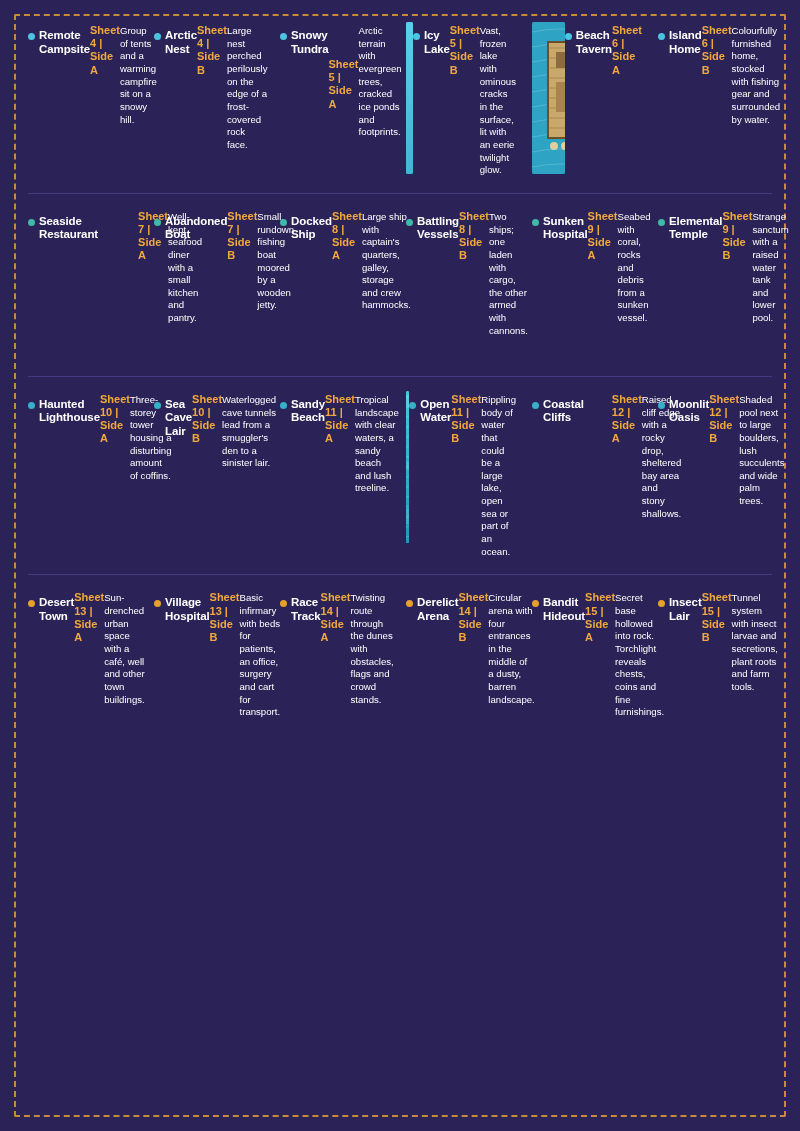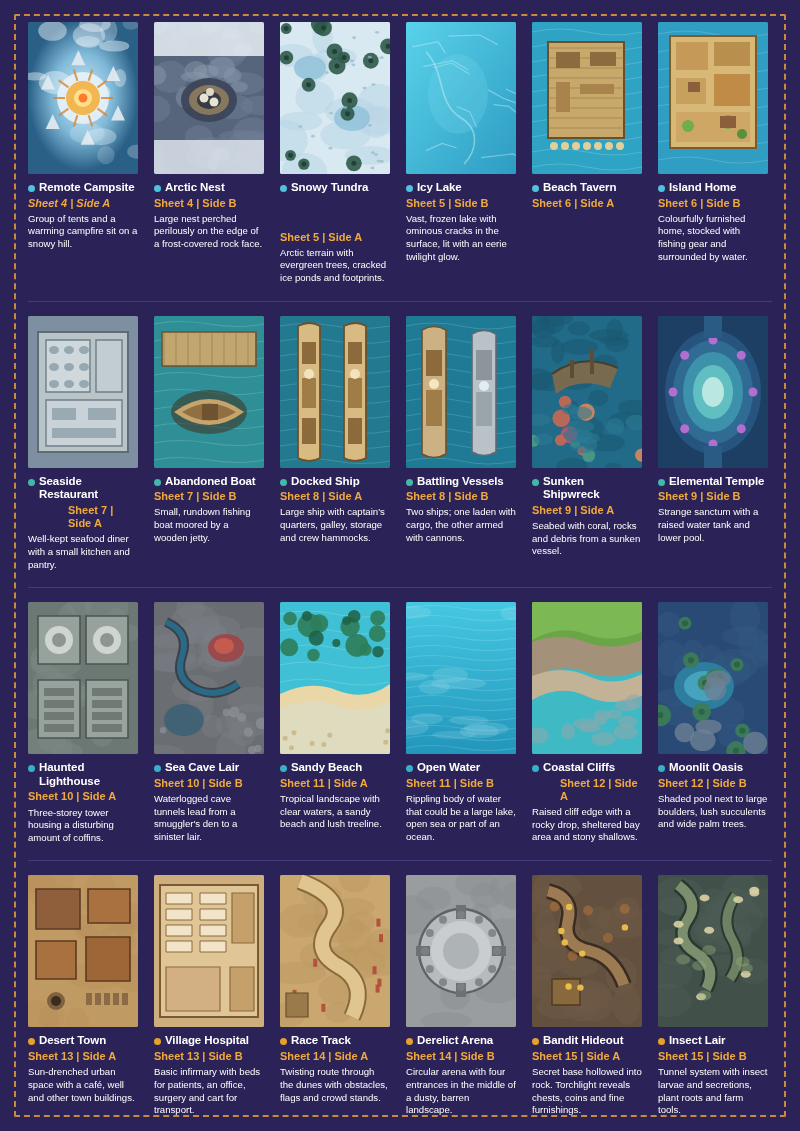--- a/index.html
+++ b/index.html
@@ -27,21 +27,21 @@
     height: 1090px;
   }
   .grid-row {
     display: flex;
     gap: 16px;
     margin-bottom: 16px;
   }
   .card {
     width: 110px;
     display: flex;
-    flex-direction: column;
+    flex-direction: row;
   }
   .thumb {
     width: 110px;
     height: 152px;
     border-radius: 2px;
     overflow: hidden;
     position: relative;
     background: #16324a;
   }
   .thumb svg { display: block; }
@@ -139,21 +139,21 @@
             <path d="M17.684486382666393 107.11812192348481 L24.684486382666393 92.11812192348481 L31.684486382666393 107.11812192348481 Z" fill="#dfe9ef" opacity="0.95"></path>
             <path d="M12.99968222789036 67.42326630765399 L19.99968222789036 52.42326630765399 L26.99968222789036 67.42326630765399 Z" fill="#dfe9ef" opacity="0.95"></path>
             <path d="M43.31519584522398 43.305144384169196 L50.31519584522398 28.305144384169196 L57.31519584522398 43.305144384169196 Z" fill="#dfe9ef" opacity="0.95"></path>
             <path d="M78.31551361733362 58.88187807651522 L85.31551361733362 43.88187807651522 L92.31551361733362 58.88187807651522 Z" fill="#dfe9ef" opacity="0.95"></path>
           </svg>
         </div>
         <div class="title-row">
           <span class="dot" style="background: rgb(78, 195, 224);"></span>
           <div class="title">Remote Campsite</div>
         </div>
-        <div class="sheet" style="color: rgb(242, 169, 59); font-style: italic;">Sheet 4 | Side A</div>
+        <div class="sheet" style="color: rgb(242, 169, 59);">Sheet 4 | Side A</div>
         <div class="desc">Group of tents and a warming campfire sit on a snowy hill.</div>
       </div>
       <div class="card">
         <div class="thumb">
           <svg width="110" height="152" viewBox="0 0 110 152" xmlns="http://www.w3.org/2000/svg">
             <rect width="110" height="152" fill="#4c5a72"></rect>
             <rect x="0" y="0" width="110" height="152" fill="#56647c"></rect>
             <ellipse cx="13.646135659558825" cy="0.8329382434794105" rx="9.59939380884114" ry="6.758893417901261" fill="#6e7d94" opacity="0.5"></ellipse>
             <ellipse cx="98.28282422691846" cy="109.75349793746462" rx="19.267385850909527" ry="14.215524954922055" fill="#6e7d94" opacity="0.5"></ellipse>
             <ellipse cx="58.0061807511432" cy="124.19822081196888" rx="22.262884667388057" ry="9.226963785688358" fill="#6e7d94" opacity="0.5"></ellipse>
@@ -603,21 +603,21 @@
             <ellipse cx="6.147268322433595" cy="103.81647674536005" rx="12.360712771639893" ry="6.124680203501769" fill="#2c7a92" opacity="0.6"></ellipse>
             <ellipse cx="45.837337491882344" cy="119.59433435797163" rx="14.996823012825867" ry="6.9532824400377296" fill="#2c7a92" opacity="0.6"></ellipse>
             <ellipse cx="51.66335870201081" cy="128.7266275423827" rx="13.632748572745125" ry="8.453954619778278" fill="#2c7a92" opacity="0.6"></ellipse>
             <ellipse cx="11.28076651718539" cy="123.52039189033246" rx="9.460953819063448" ry="5.938160260150358" fill="#2c7a92" opacity="0.6"></ellipse>
             <ellipse cx="103.75808598358006" cy="106.36787083034206" rx="10.257907959872771" ry="7.744339019753355" fill="#2c7a92" opacity="0.6"></ellipse>
             <ellipse cx="38.60872533508457" cy="93.48588059422177" rx="8.599365437030201" ry="5.401212692634401" fill="#2c7a92" opacity="0.6"></ellipse>
           </svg>
         </div>
         <div class="title-row">
           <span class="dot" style="background: rgb(63, 185, 168);"></span>
-          <div class="title">Sunken Shipwreck</div>
+          <div class="title">Sunken Hospital</div>
         </div>
         <div class="sheet" style="color: rgb(242, 169, 59);">Sheet 9 | Side A</div>
         <div class="desc">Seabed with coral, rocks and debris from a sunken vessel.</div>
       </div>
       <div class="card">
         <div class="thumb">
           <svg width="110" height="152" viewBox="0 0 110 152" xmlns="http://www.w3.org/2000/svg">
             <rect width="110" height="152" fill="#1e3f62"></rect>
             <rect x="0" y="0" width="110" height="152" fill="#1d3f63"></rect>
             <ellipse cx="55" cy="76" rx="48" ry="62" fill="#27557f" opacity="0.95"></ellipse>

